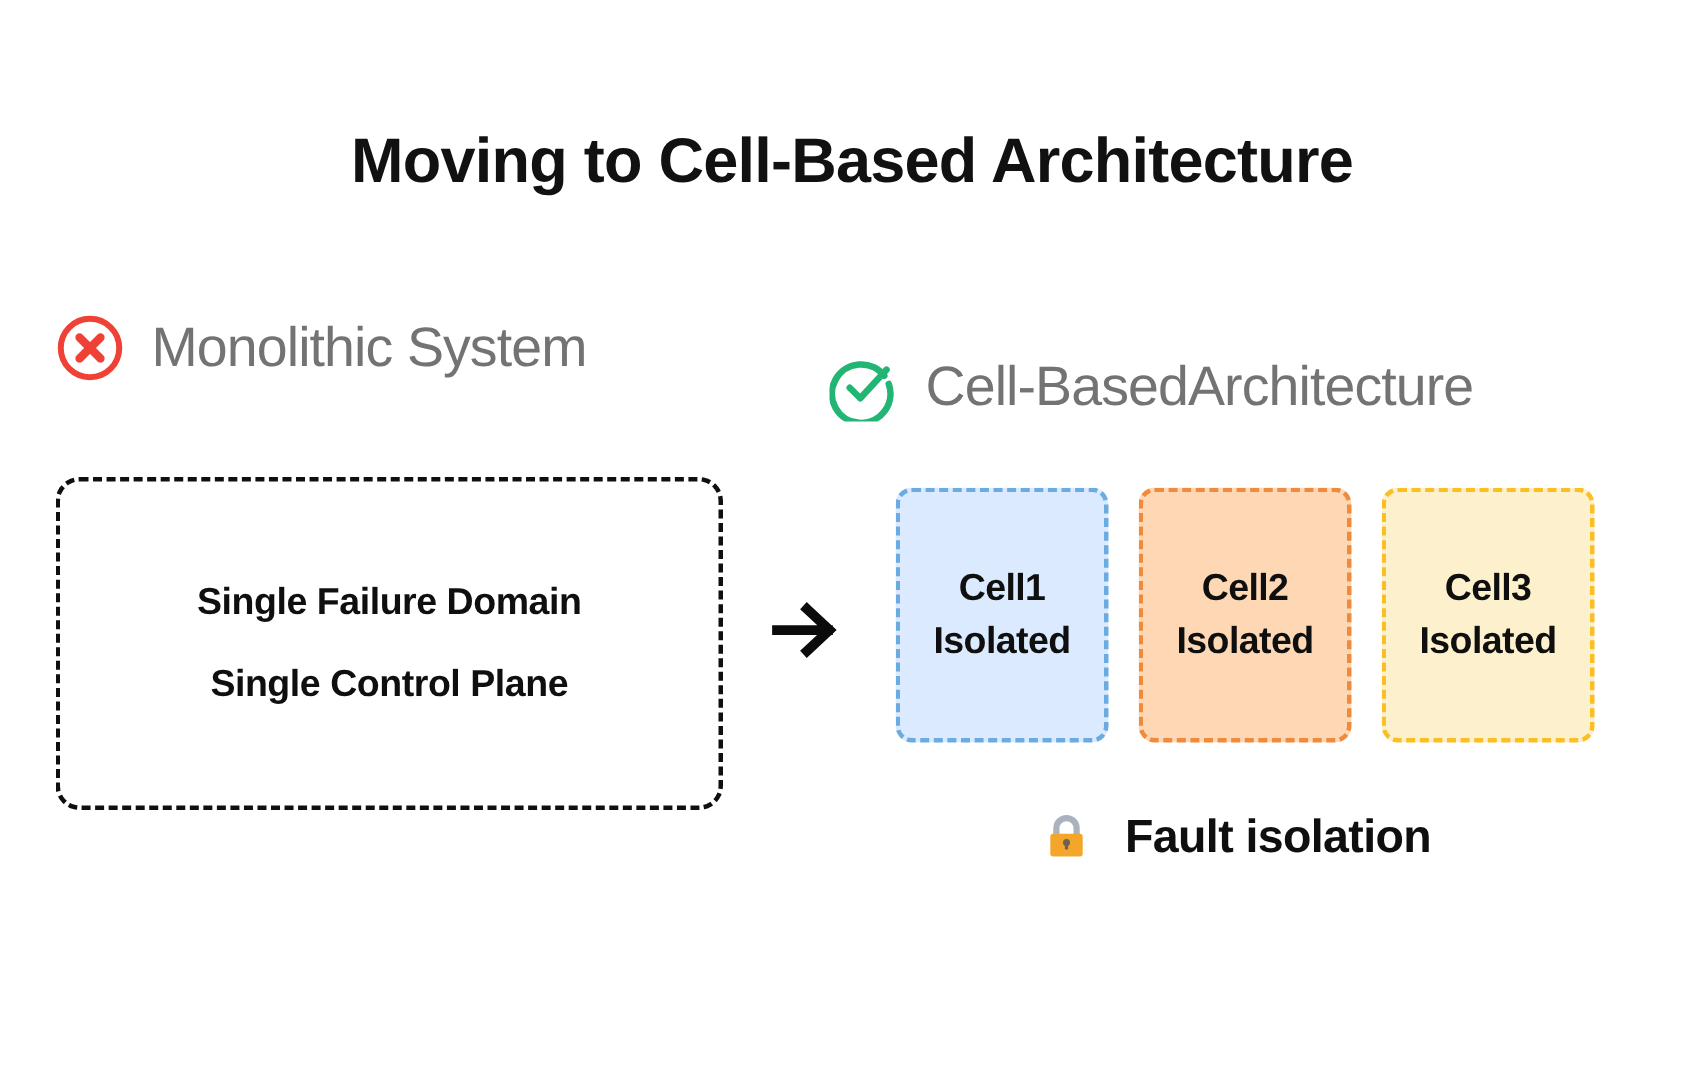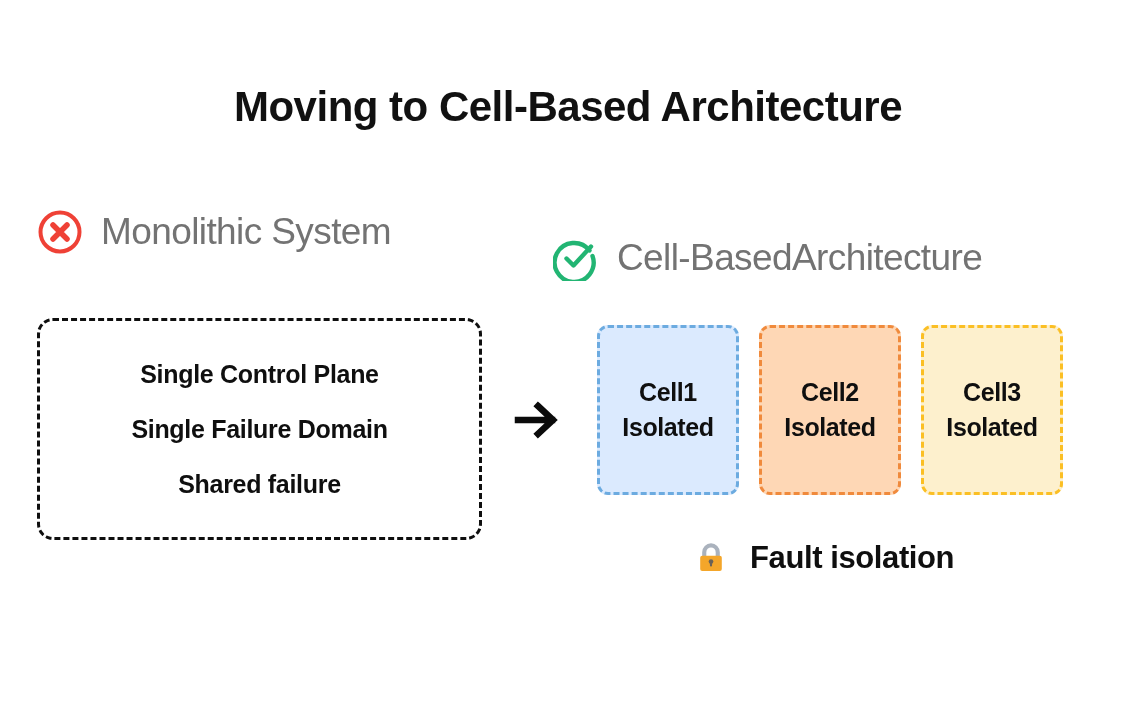--- a/index.html
+++ b/index.html
@@ -173,23 +173,22 @@
   <span class="icon-badge">
     <svg viewBox="0 0 46 46" width="46" height="46" aria-hidden="true">
       <path d="M36.5 15.5 A19.5 19.5 0 1 0 39.5 21" fill="none" stroke="#22b573" stroke-width="4.4" stroke-linecap="round"></path>
       <path d="M13.5 23.5 L20.5 30.5 L38 11.5" fill="none" stroke="#22b573" stroke-width="4.4" stroke-linecap="round" stroke-linejoin="round"></path>
     </svg>
   </span>
   <span class="col-heading-text">Cell-BasedArchitecture</span>
 </div>
 
 <div class="monolith-box">
+  <div class="monolith-line">Single Failure Domain</div>
   <div class="monolith-line">Single Control Plane</div>
-  <div class="monolith-line">Single Failure Domain</div>
-  <div class="monolith-line">Shared failure</div>
 </div>
 
 <div class="transition-arrow">
   <svg viewBox="0 0 62 62" width="62" height="62" aria-hidden="true">
     <path d="M13 31 L47 31 M33 17 L48 31 L33 45" fill="none" stroke="#0b0b0b" stroke-width="6.5" stroke-linecap="square" stroke-linejoin="miter"></path>
   </svg>
 </div>
 
 <div class="cells-row">
 

